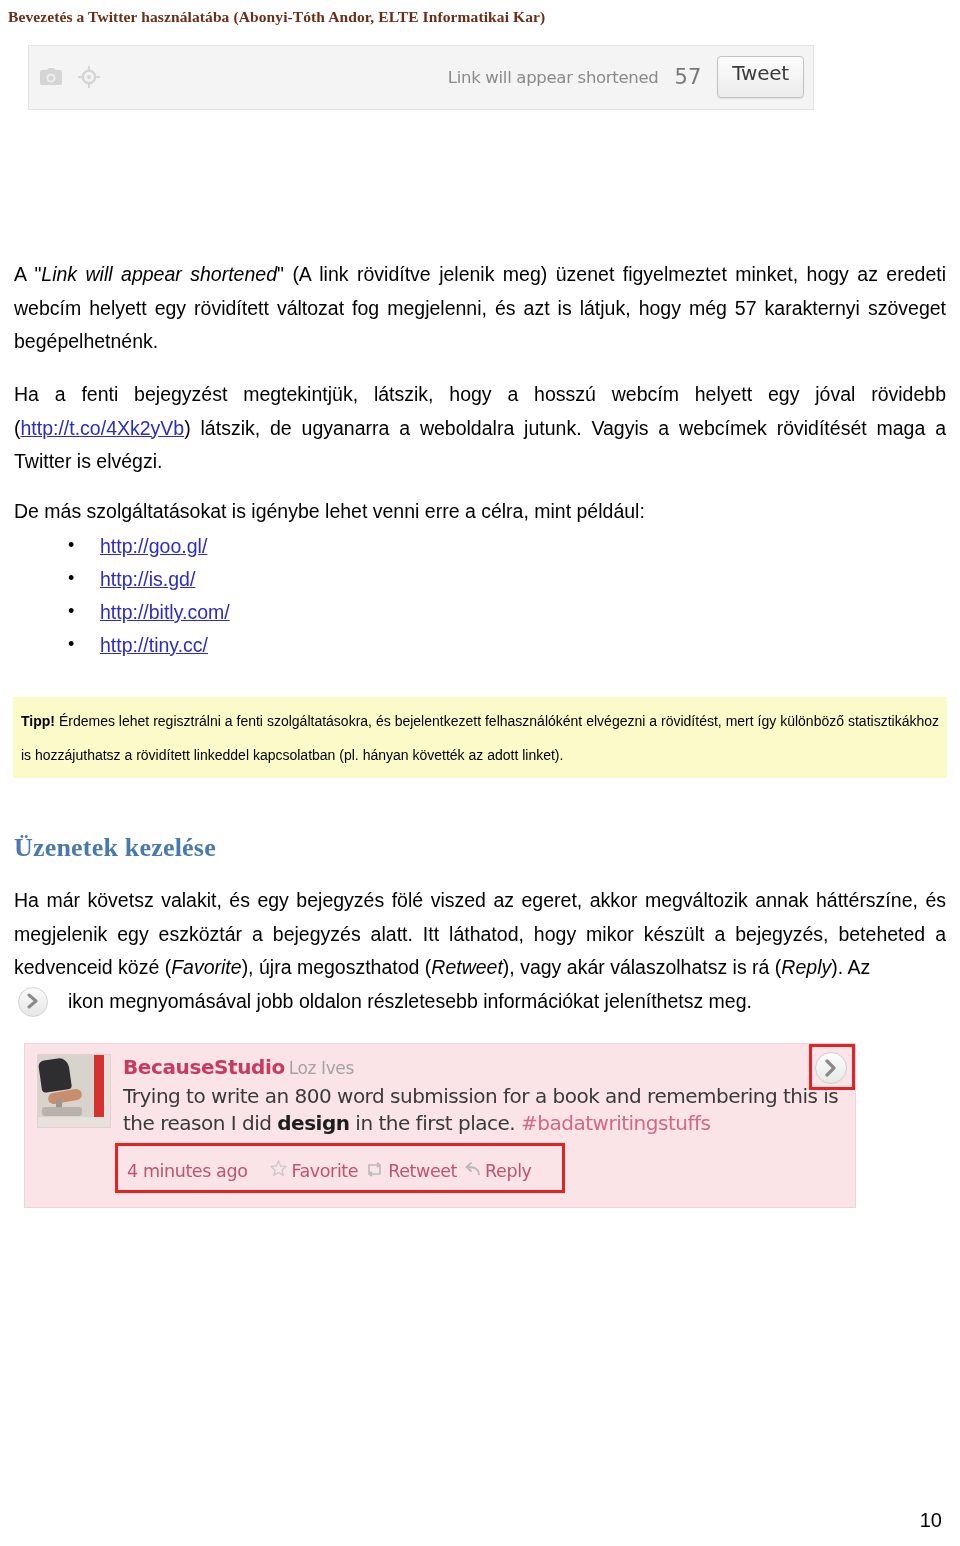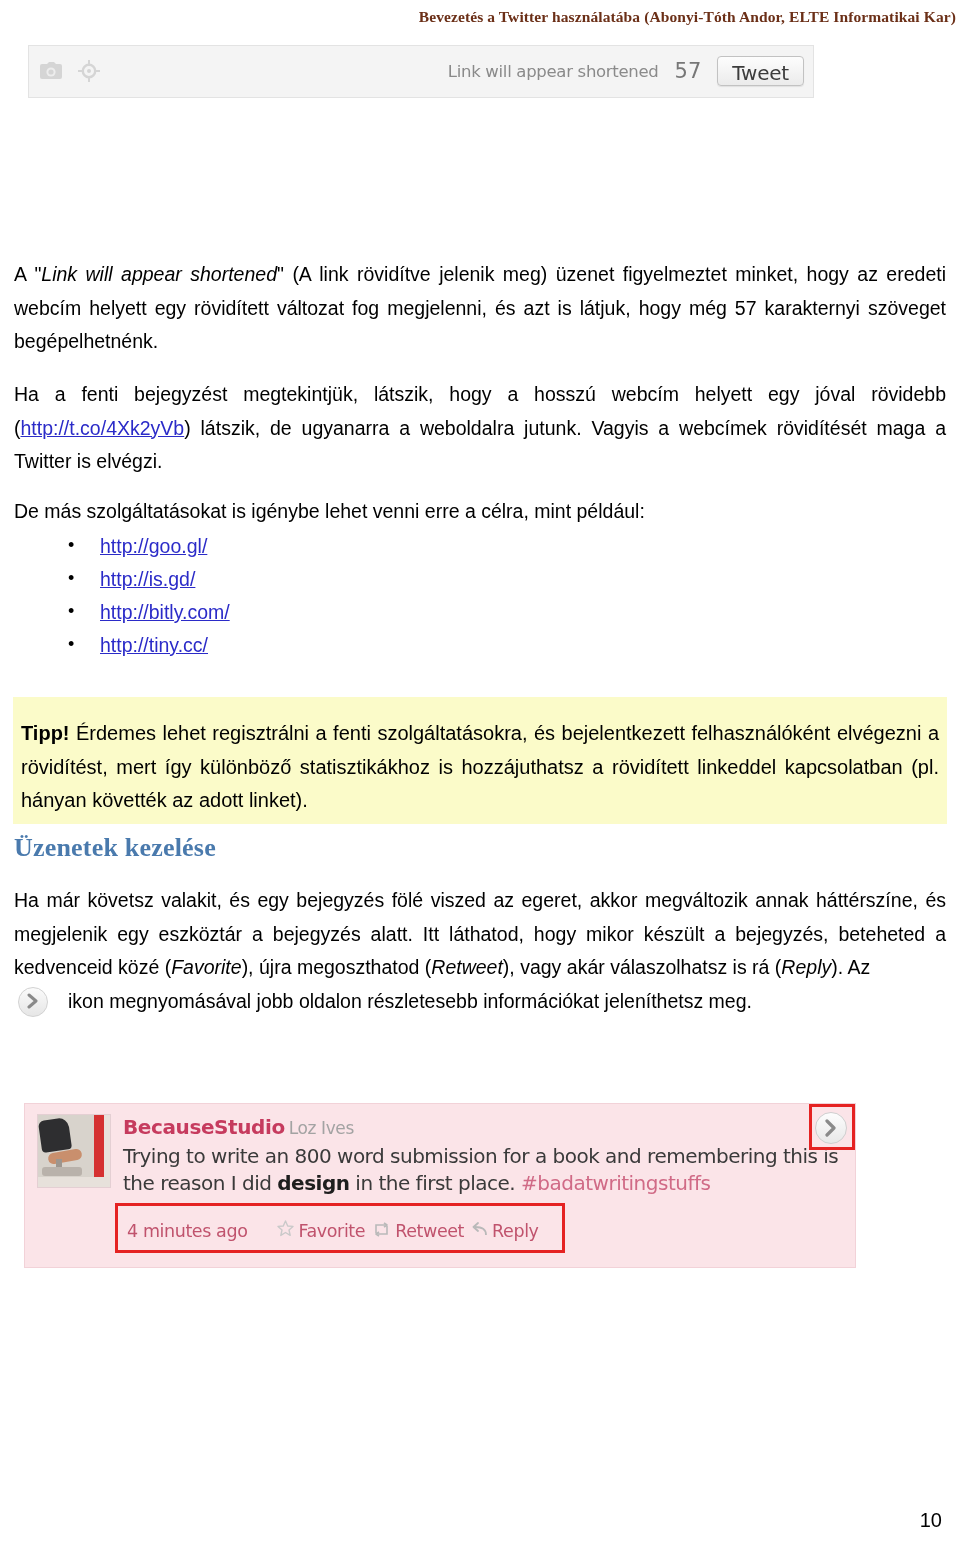--- a/index.html
+++ b/index.html
@@ -21,23 +21,23 @@
     width: 960px;
     height: 1546px;
     padding: 0;
     box-sizing: border-box;
   }
 
   
   .doc-header {
     position: absolute;
     top: 8px;
-    left: 16px;
+    left: 8px;
     width: 940px;
-    text-align: right;
+    text-align: left;
     font-family: "Liberation Serif", serif;
     font-size: 15.5px;
     font-weight: bold;
     color: #6b2f17;
     letter-spacing: .1px;
   }
 
   
   .compose-shot {
     position: absolute;
@@ -131,21 +131,21 @@
     font-size: 21px;
     color: #777777;
   }
   .tweet-btn {
     font-family: "DejaVu Sans", sans-serif;
     font-size: 20px;
     color: #3c3c3c;
     background: linear-gradient(#fdfdfd, #ebebeb);
     border: 1px solid #c2c2c2;
     border-radius: 4px;
-    padding: 4px 14px 0 14px;
+    padding: 4px 14px 12px 14px;
     box-shadow: 0 1px 1px rgba(0,0,0,.08);
     letter-spacing: -.2px;
   }
 
   
   .body-text {
     position: absolute;
     left: 14px;
     width: 932px;
     font-family: "Liberation Sans", sans-serif;
@@ -192,23 +192,23 @@
   }
 
   
   .tip-box {
     position: absolute;
     left: 13px;
     top: 697px;
     width: 934px;
     background: #fbfbc9;
     box-sizing: border-box;
-    padding: 20px 8px 6px 8px;
+    padding: 8px 8px 6px 8px;
     font-family: "Liberation Sans", sans-serif;
-    font-size: 20px;
+    font-size: 14px;
     line-height: 33.5px;
     text-align: justify;
   }
   .tip-label { font-weight: bold; }
 
   
   .section-heading {
     position: absolute;
     left: 14px;
     top: 833px;
@@ -243,21 +243,21 @@
     line-height: 33px;
     display: flex;
     align-items: center;
   }
   .last-line .txt { margin-left: 14px; }
 
   
   .tweet-shot {
     position: absolute;
     left: 24px;
-    top: 1103px;
+    top: 1043px;
     width: 832px;
     background: #fbe4e8;
     border: 1px solid #f2d2d8;
     box-sizing: border-box;
     padding: 10px 12px 14px 12px;
   }
   .tweet-row { display: flex; }
   .avatar {
     width: 72px;
     height: 72px;
@@ -363,21 +363,21 @@
     bottom: 10px;
     display: flex;
     align-items: center;
     gap: 7px;
     font-family: "DejaVu Sans", sans-serif;
     font-size: 17.5px;
     color: #c0536d;
     letter-spacing: -.4px;
     padding: 2px 6px;
   }
-  .tweet-actions .tstamp { color: #c0536d; margin-right: 23px; }
+  .tweet-actions .tstamp { color: #c0536d; margin-right: 16px; }
   .tweet-actions .act {
     display: inline-flex;
     align-items: center;
     gap: 4px;
     color: #c0536d;
   }
   .actions-highlight {
     position: absolute;
     left: 78px;
     bottom: 0px;

